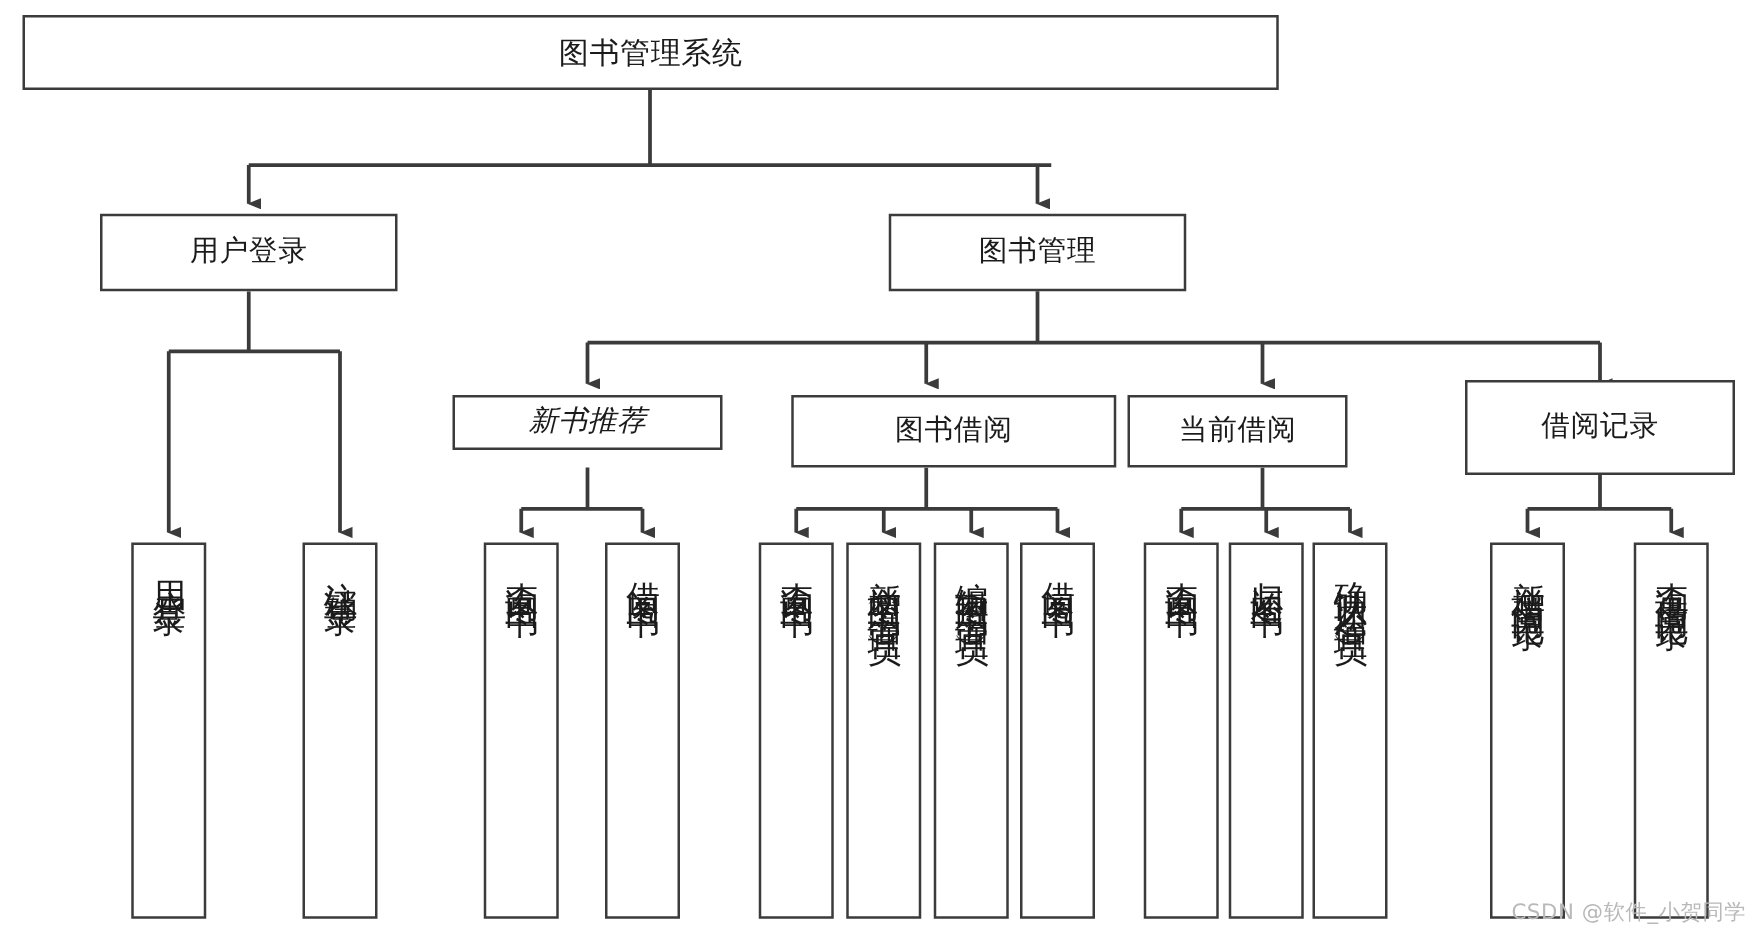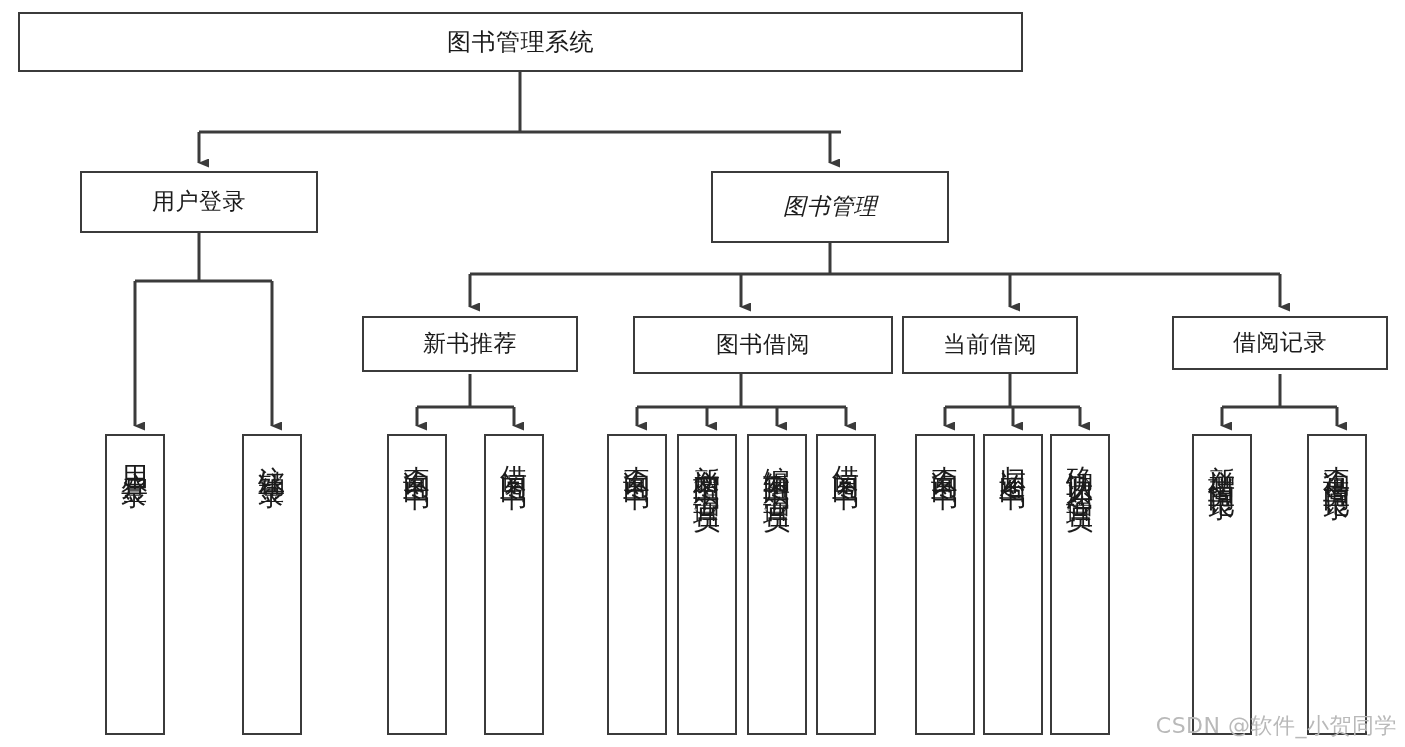--- a/index.html
+++ b/index.html
@@ -57,21 +57,21 @@
     text-orientation:upright;
     font-size:27px;
     line-height:1.0;
     letter-spacing:6px;
     white-space:nowrap;
   }
   #watermark{
     position:absolute;
     right:8px;
     bottom:6px;
-    font-size:22px;
+    font-size:17px;
     color:#b9b9b9;
     z-index:5;
     white-space:nowrap;
     letter-spacing:0.5px;
   }
 </style>
 </head>
 <body>
 
 <div id="canvas">
@@ -126,34 +126,34 @@
     </g>
   </svg>
 
   <div class="node horiz root" style="left:18px; top:12px; width:1005px; height:60px;justify-content:center;">
     <span class="lbl">图书管理系统</span>
   </div>
 
   <div class="node horiz" style="left:80px; top:171px; width:238px; height:62px;">
     <span class="lbl">用户登录</span>
   </div>
-  <div class="node horiz" style="left:711px; top:171px; width:238px; height:72px;font-style:italic;">
+  <div class="node horiz" style="left:711px; top:171px; width:238px; height:62px;">
     <span class="lbl">图书管理</span>
   </div>
 
-  <div class="node horiz" style="left:362px; top:316px; width:216px; height:56px;">
+  <div class="node horiz" style="left:362px; top:316px; width:216px; height:44px;font-style:italic;">
     <span class="lbl">新书推荐</span>
   </div>
   <div class="node horiz" style="left:633px; top:316px; width:260px; height:58px;">
     <span class="lbl">图书借阅</span>
   </div>
   <div class="node horiz" style="left:902px; top:316px; width:176px; height:58px;">
     <span class="lbl">当前借阅</span>
   </div>
-  <div class="node horiz" style="left:1172px; top:316px; width:216px; height:54px;">
+  <div class="node horiz" style="left:1172px; top:304px; width:216px; height:76px;">
     <span class="lbl">借阅记录</span>
   </div>
 
   <div class="node vert" style="left:105px; top:434px; width:60px; height:301px;">
     <span class="lbl">用户登录</span>
   </div>
   <div class="node vert" style="left:242px; top:434px; width:60px; height:301px;">
     <span class="lbl">注销登录</span>
   </div>
 

